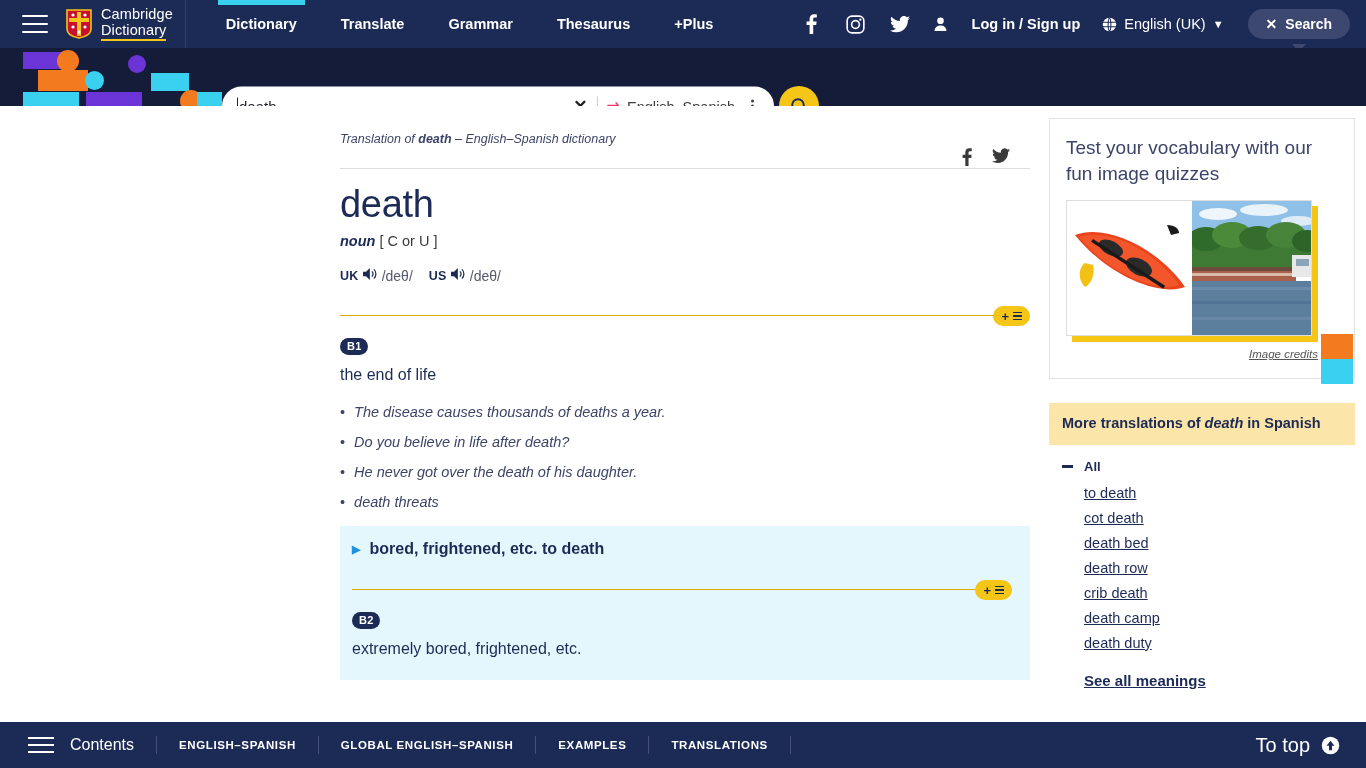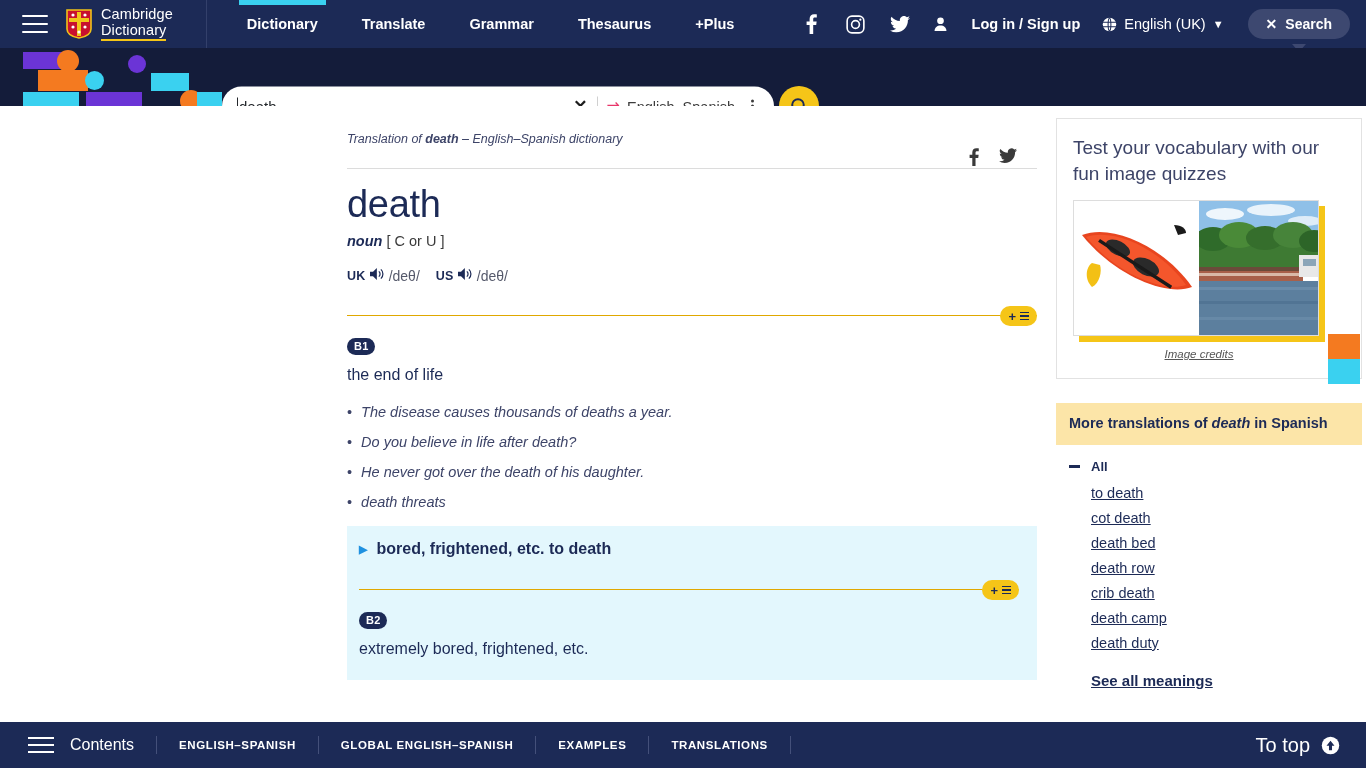--- a/index.html
+++ b/index.html
@@ -17,21 +17,21 @@
     background: #1c2a56;
     display: flex; align-items: center;
   }
   .hamburger {
     width: 26px; height: 18px; margin-left: 22px; margin-right: 18px;
     display: flex; flex-direction: column; justify-content: space-between;
     cursor: pointer;
   }
   .hamburger span { display: block; height: 2px; background: #fff; border-radius: 1px; }
 
-  .brand { display: flex; align-items: center; gap: 9px; padding-right: 33px;
+  .brand { display: flex; align-items: center; gap: 9px; padding-right: 12px;
            border-right: 1px solid #33406b; height: 48px; }
   .crest { width: 26px; height: 30px; position: relative; }
   .brand-text { line-height: 1.05; }
   .brand-text .l1, .brand-text .l2 {
     display: block; color: #fff; font-size: 14.5px; letter-spacing: .1px;
   }
   .brand-text .l2 { border-bottom: 2px solid #f5c518; padding-bottom: 1px; width: max-content;}
 
   .navtabs { display: flex; align-items: center; height: 48px; margin-left: 18px; }
   .navtab {
@@ -87,21 +87,21 @@
 
   .gobtn {
     position: absolute; left: 779px; top: 58px; transform: translateY(-50%);
     width: 40px; height: 40px; border-radius: 50%; background: #f5c518;
     display: flex; align-items: center; justify-content: center; cursor: pointer;
   }
   .srow-tabs { position: absolute; left: 838px; top: 48px; height: 58px; display: flex; align-items: center; }
   .srow-tab { color: #fff; font-size: 15px; font-weight: bold; padding: 0 22px; cursor: pointer; }
 
   
-  .main { position: absolute; top: 106px; left: 12px; width: 1270px; height: 662px; background:#fff; }
+  .main { position: absolute; top: 106px; left: 5px; width: 1270px; height: 662px; background:#fff; }
 
   .entry { position: absolute; left: 335px; top: 0; width: 690px; }
   .breadcrumb { font-size: 12.5px; color: #3d4468; font-style: italic; padding: 26px 0 0 0; }
   .breadcrumb b { font-weight: bold; font-style: italic; }
   .shareicons { position: absolute; right: 20px; top: 42px; display: flex; gap: 20px; }
   .shareicons div { cursor: pointer; }
   .hrule { border-top: 1px solid #dcdcdc; margin-top: 22px; }
 
   .headword { font-size: 38px; color: #1c2a56; font-weight: normal; padding-top: 14px; letter-spacing: -.3px;}
   .pos { margin-top: 7px; font-size: 14.5px; color: #1c2a56; }
@@ -144,21 +144,21 @@
   
   .side { position: absolute; left: 1044px; top: 0; width: 306px; }
   .quizcard { background: #fff; border: 1px solid #e2e2e2; padding: 16px 16px 18px; margin-top: 12px; }
   .quiz-title { font-size: 19px; color: #3d4468; line-height: 1.35; }
   .quizimg { margin-top: 14px; position: relative; width: 246px; height: 136px; }
   .quizimg .shadow { position: absolute; left: 6px; top: 6px; width: 246px; height: 136px; background: #f5c518; }
   .quizimg .frame { position: absolute; left: 0; top: 0; width: 246px; height: 136px;
                     background: #fff; border: 1px solid #ddd; overflow: hidden; display:flex;}
   .kayak { position: relative; width: 125px; height: 100%; background: #fff; }
   .river { position: relative; width: 121px; height: 100%; overflow: hidden; }
-  .credits { text-align: center; font-size: 11.5px; color: #555; font-style: italic;
+  .credits { text-align: right; font-size: 11.5px; color: #555; font-style: italic;
              text-decoration: underline; margin-top: 12px; cursor: pointer; width: 252px;}
   .quizbtn {
     margin-top: 11px; display: inline-block; background: #1c2a56; color: #fff;
     font-size: 15px; font-weight: bold; border-radius: 17px; padding: 9px 22px; cursor: pointer;
   }
   .edgeblocks { position: absolute; left: 272px; top: 228px; width: 32px; }
   .edgeblocks i { display: block; width: 32px; height: 25px; }
 
   .moretrans { margin-top: 24px; width: 306px; }
   .mt-head { background: #fce5a8; padding: 11px 13px; font-size: 14.5px; font-weight: bold;

